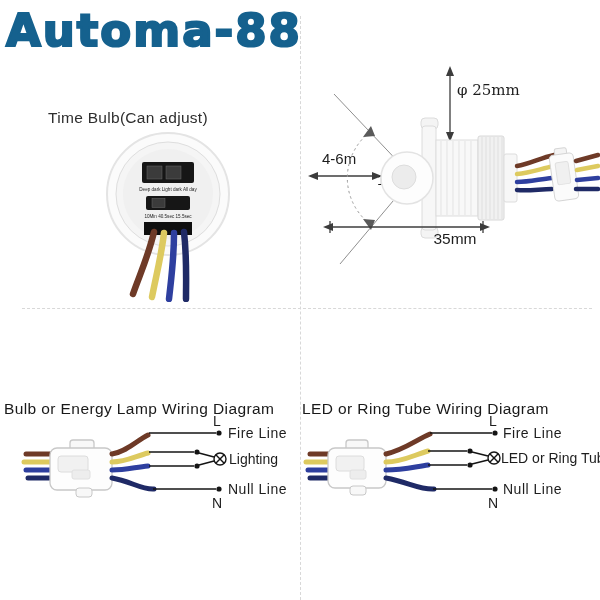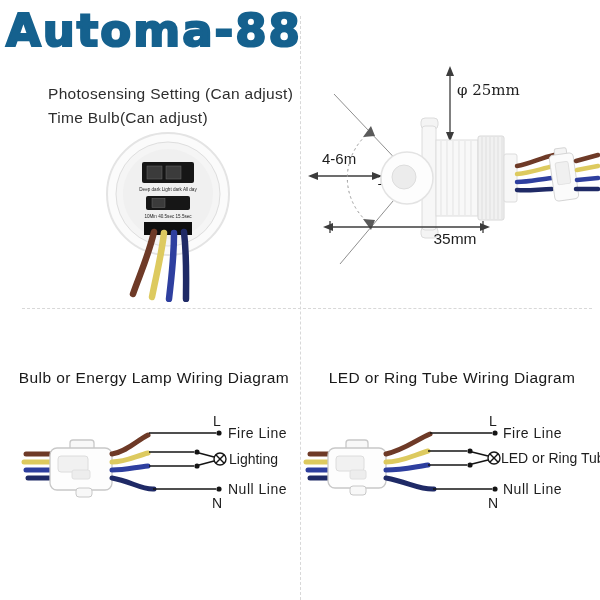--- a/index.html
+++ b/index.html
@@ -7,40 +7,39 @@
     position:relative;width:600px;height:600px;background:#ffffff;overflow:hidden;
     font-family:"Liberation Sans", sans-serif;color:#222;
   }
   .abs{position:absolute;}
   #logo{
     left:6px;top:4px;font-size:45px;font-weight:800;color:#15618e;
     letter-spacing:2px;-webkit-text-stroke:2.2px #15618e;
     font-family:"DejaVu Sans", sans-serif;
   }
   .caption{left:48px;font-size:15.5px;color:#2e2e2e;letter-spacing:0.3px;}
-  .quad-title{width:300px;text-align:center;font-size:15.5px;color:#191919;letter-spacing:0.4px;}
+  .quad-title{width:300px;text-align:left;font-size:15.5px;color:#191919;letter-spacing:0.4px;margin-top:31px;}
   #v-divider{left:300px;top:16px;height:584px;width:0;border-left:1.5px dashed #d8d8d8;}
   #h-divider{left:22px;top:308px;width:570px;height:0;border-top:1.5px dashed #d8d8d8;}
   svg text{font-family:"Liberation Sans", sans-serif;fill:#1d1d1d;}
   svg .serif{font-family:"DejaVu Serif", serif;}
   .dim{stroke:#3c3c3c;stroke-width:1.3;fill:none;}
   .cone{stroke:#8f8f8f;stroke-width:1;fill:none;}
   .wireline{stroke:#141414;stroke-width:1.4;fill:none;}
 </style>
 </head>
 <body>
 
 <div id="stage">
 
   <div id="v-divider" class="abs"></div>
   <div id="h-divider" class="abs"></div>
 
   <div id="logo" class="abs">Automa-88</div>
 
-  <div class="abs caption" style="top:85px;">Photosensing Setting (Can adjust)</div>
   <div class="abs caption" style="top:109px;">Time Bulb(Can adjust)</div>
 
   <svg class="abs" style="left:100px;top:122px;" width="150" height="180" viewBox="0 0 150 180">
     <circle cx="68" cy="72" r="61" fill="#fbfbfb" stroke="#e4e4e4" stroke-width="2"></circle>
     <circle cx="68" cy="72" r="52" fill="#f5f5f5" stroke="#dedede" stroke-width="1"></circle>
     <circle cx="68" cy="72" r="45" fill="#f0f0f0"></circle>
     <g>
       <rect x="42" y="40" width="52" height="21" rx="2" fill="#161616"></rect>
       <rect x="47" y="44" width="15" height="13" fill="#3b3b3b" stroke="#6a6a6a" stroke-width="0.5"></rect>
       <rect x="66" y="44" width="15" height="13" fill="#3b3b3b" stroke="#6a6a6a" stroke-width="0.5"></rect>

